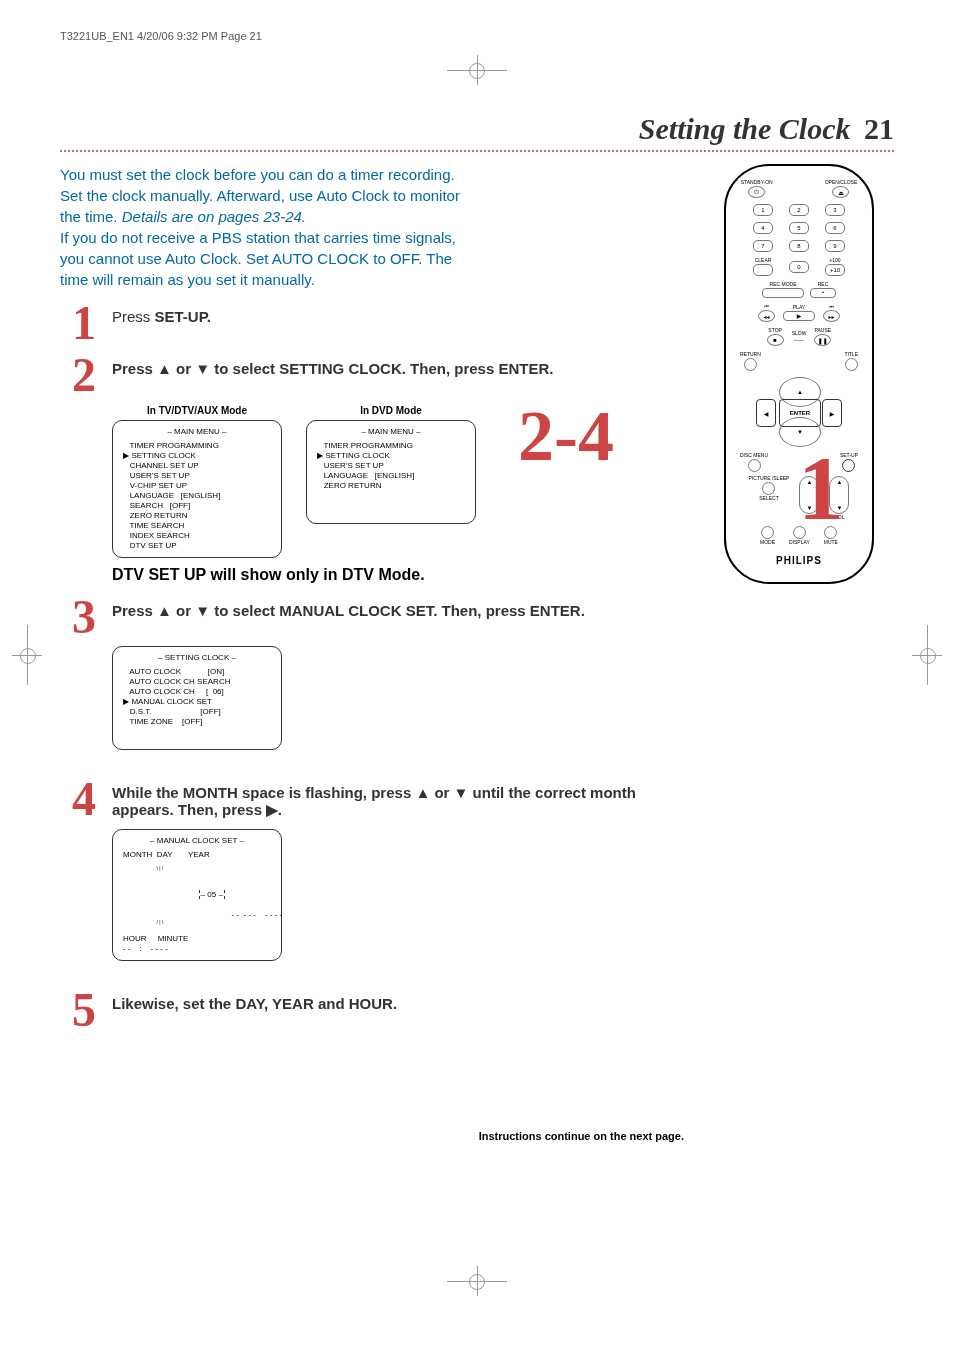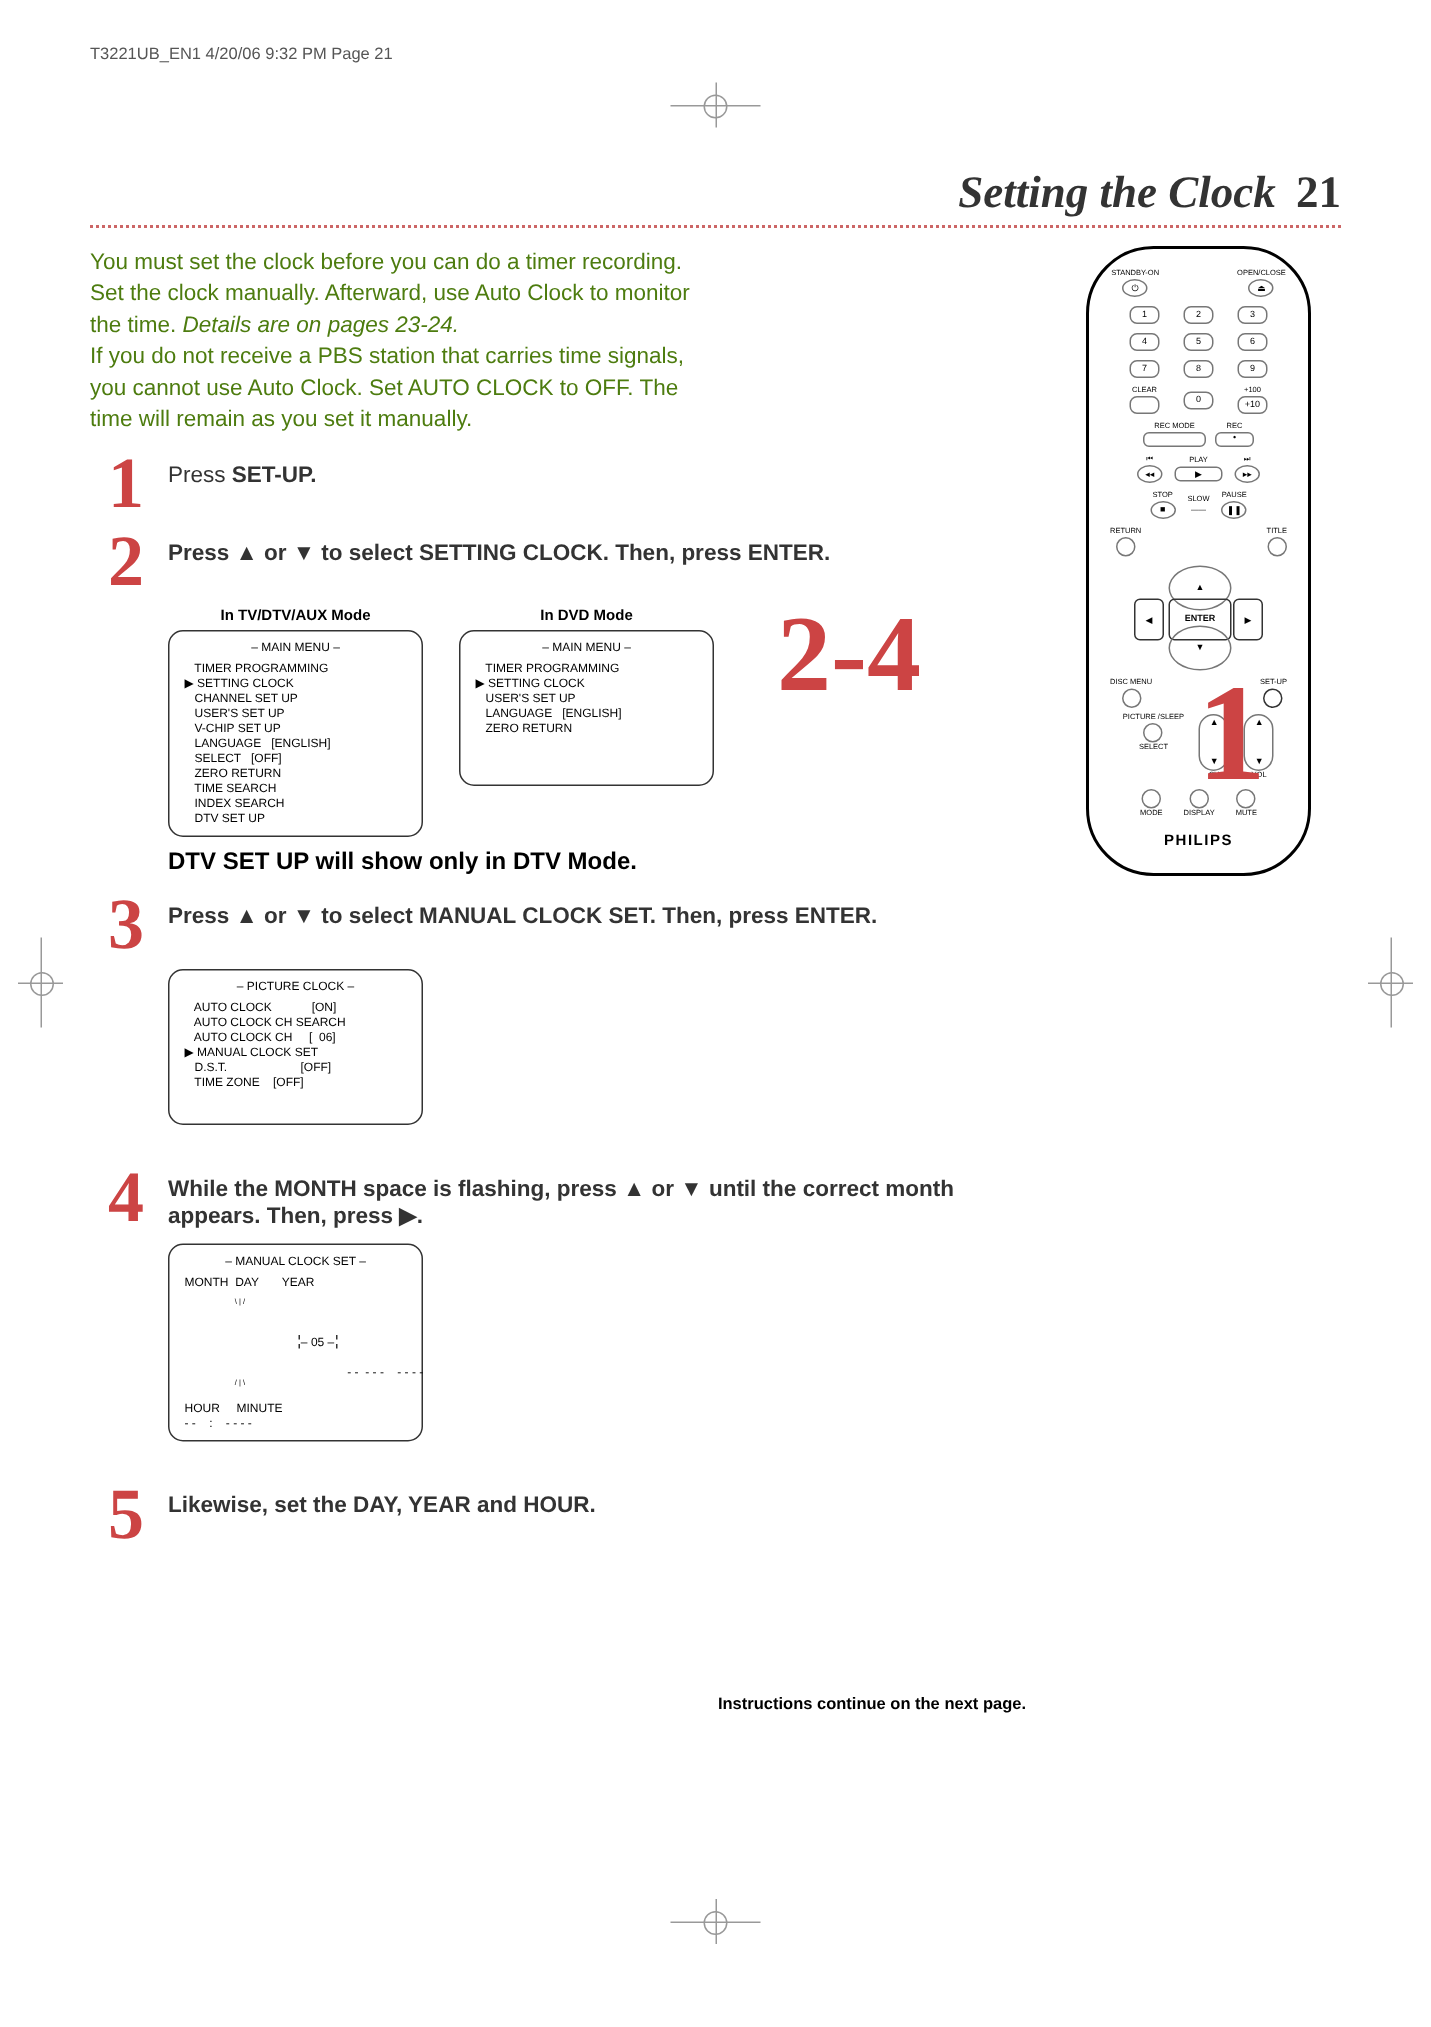--- a/index.html
+++ b/index.html
@@ -166,21 +166,21 @@
     }
     .section-title {
       font-size: 19px;
       font-weight: bold;
       color: #333;
       margin-bottom: 6px;
     }
     .intro {
       font-size: 15px;
       line-height: 1.4;
-      color: #4d7c0f;
+      color: #0369a1;
       max-width: 400px;
     }
     .intro .italic {
       font-style: italic;
     }
     .main-layout {
       display: flex;
       align-items: flex-start;
     }
     .steps-col {
@@ -463,21 +463,21 @@
           <div class="menu-col">
             <div class="menu-col-label">In TV/DTV/AUX Mode</div>
             <div class="menu-box">
               <div class="title">– MAIN MENU –</div>
               <div class="row pad">TIMER PROGRAMMING</div>
               <div class="row sel">SETTING CLOCK</div>
               <div class="row pad">CHANNEL SET UP</div>
               <div class="row pad">USER'S SET UP</div>
               <div class="row pad">V-CHIP SET UP</div>
               <div class="row pad">LANGUAGE   [ENGLISH]</div>
-              <div class="row pad">SELECT   [OFF]</div>
+              <div class="row pad">SEARCH   [OFF]</div>
               <div class="row pad">ZERO RETURN</div>
               <div class="row pad">TIME SEARCH</div>
               <div class="row pad">INDEX SEARCH</div>
               <div class="row pad">DTV SET UP</div>
             </div>
           </div>
           <div class="menu-col">
             <div class="menu-col-label">In DVD Mode</div>
             <div class="menu-box">
               <div class="title">– MAIN MENU –</div>
@@ -491,21 +491,21 @@
         </div>
         <div class="note">DTV SET UP will show only in DTV Mode.</div>
 
         <div class="step">
           <div class="step-num">3</div>
           <div class="step-body">Press ▲ or ▼ to select MANUAL CLOCK SET. Then, press ENTER.</div>
         </div>
         <div class="menu-row">
           <div class="menu-col">
             <div class="menu-box">
-              <div class="title">– PICTURE CLOCK –</div>
+              <div class="title">– SETTING CLOCK –</div>
               <div class="row pad">AUTO CLOCK            [ON]</div>
               <div class="row pad">AUTO CLOCK CH SEARCH</div>
               <div class="row pad">AUTO CLOCK CH     [  06]</div>
               <div class="row sel">MANUAL CLOCK SET</div>
               <div class="row pad">D.S.T.                      [OFF]</div>
               <div class="row pad">TIME ZONE    [OFF]</div>
             </div>
           </div>
         </div>
 

